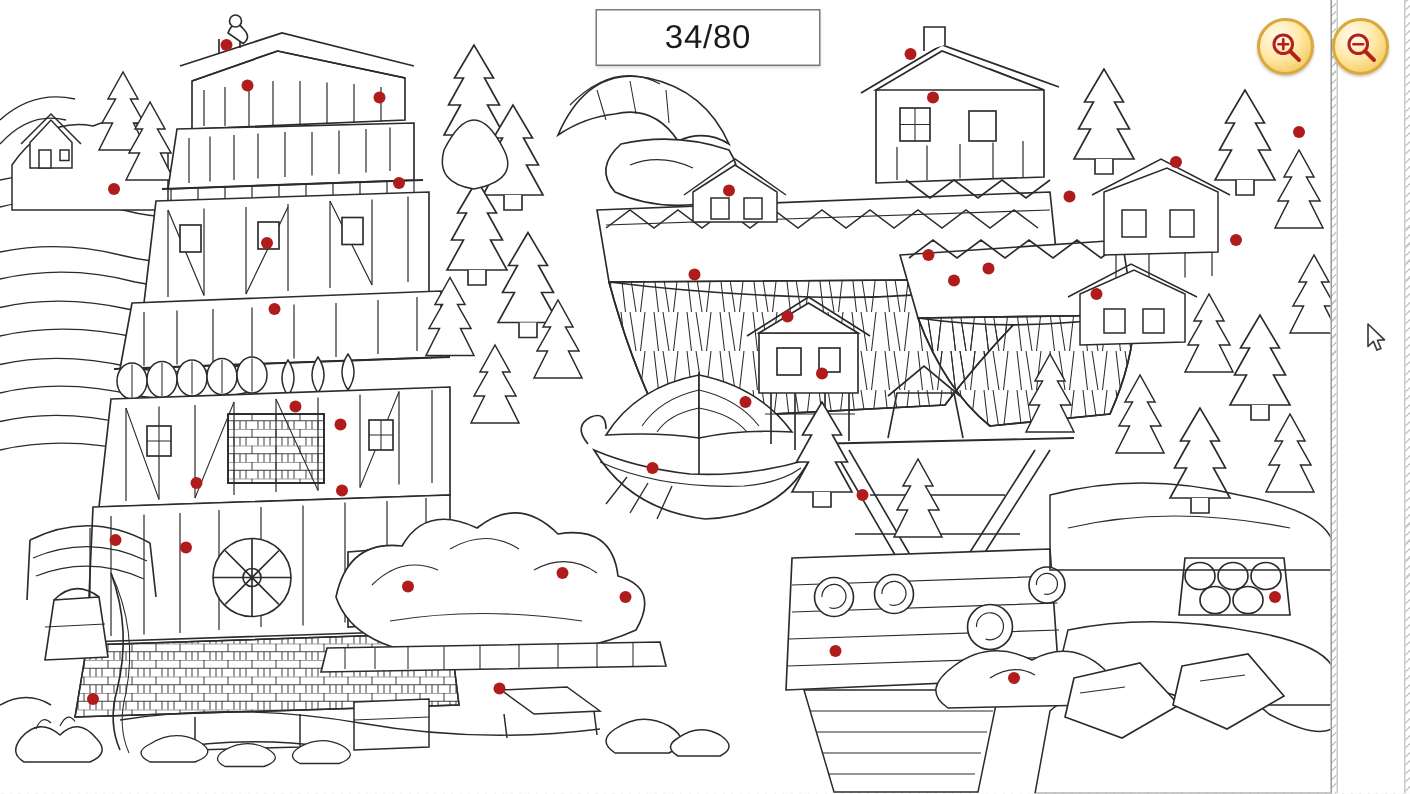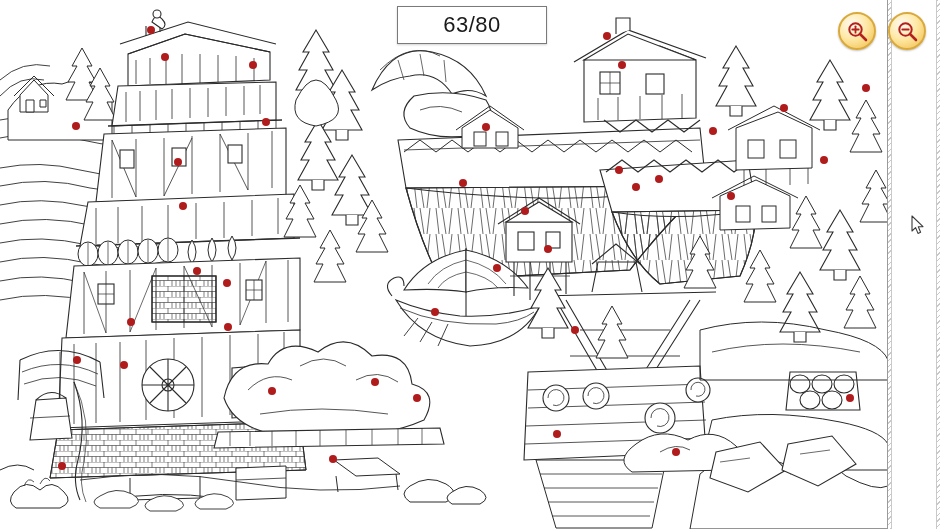--- a/index.html
+++ b/index.html
@@ -535,21 +535,21 @@
         </g>
       </svg>
     </div>
   </div>
 
   <div class="right-strip">
     <div class="inner-pane"></div>
   </div>
 
   <div class="counter-box">
-    <span class="counter-text">63/80</span>
+    <span class="counter-text">34/80</span>
   </div>
 
   <div class="zoom-btn" id="zoom-in">
     <svg width="22" height="22" viewBox="0 0 22 22">
       <circle cx="9.5" cy="9.5" r="6.2" fill="none" stroke="#b32020" stroke-width="2"></circle>
       <line x1="14" y1="14" x2="20" y2="20" stroke="#b32020" stroke-width="2.6" stroke-linecap="round"></line>
       <line x1="6.3" y1="9.5" x2="12.7" y2="9.5" stroke="#b32020" stroke-width="1.8" stroke-linecap="round"></line>
       <line x1="9.5" y1="6.3" x2="9.5" y2="12.7" stroke="#b32020" stroke-width="1.8" stroke-linecap="round"></line>
     </svg>
   </div>

